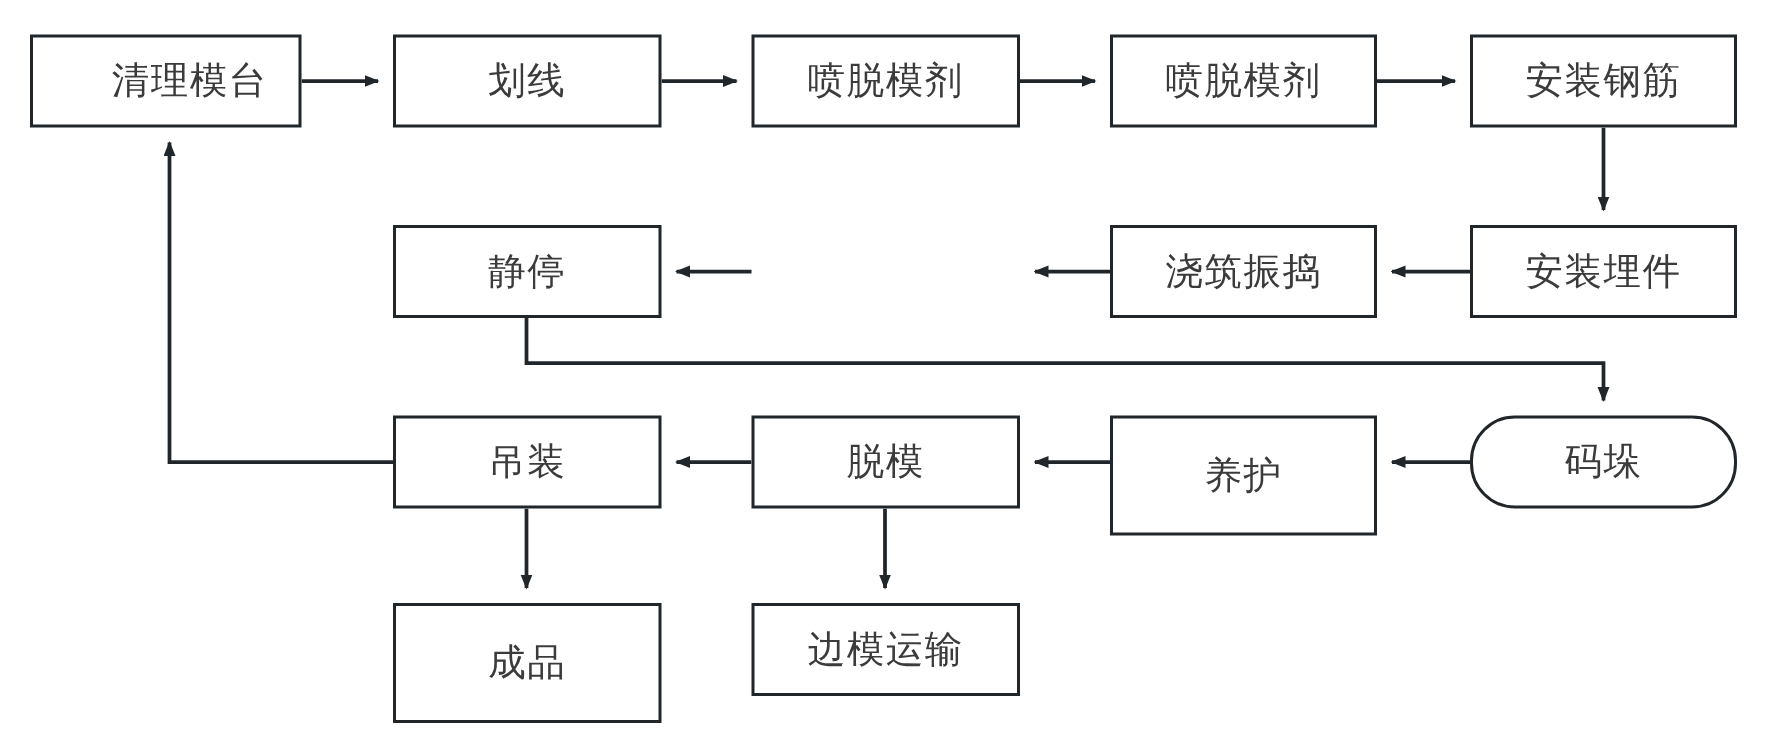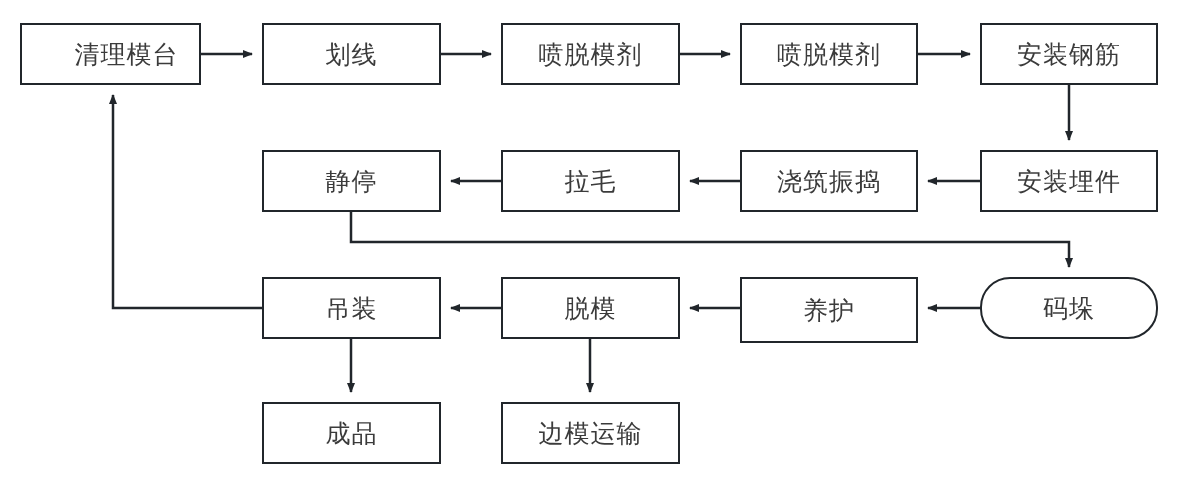--- a/index.html
+++ b/index.html
@@ -98,40 +98,37 @@
   <div class="node" style="left:980px;top:23px;width:178px;height:62px;">
     <span class="node-label">安装钢筋</span>
   </div>
 
   <div class="node" style="left:980px;top:150px;width:178px;height:62px;justify-content:center;">
     <span class="node-label">安装埋件</span>
   </div>
   <div class="node" style="left:740px;top:150px;width:178px;height:62px;">
     <span class="node-label">浇筑振捣</span>
   </div>
-  <div class="node" style="left:501px;top:150px;width:179px;height:62px;">
-    <span class="node-label">拉毛</span>
-  </div>
   <div class="node" style="left:262px;top:150px;width:179px;height:62px;">
     <span class="node-label">静停</span>
   </div>
 
   <div class="node" style="left:980px;top:277px;width:178px;height:62px;border-radius:30px;">
     <span class="node-label">码垛</span>
   </div>
-  <div class="node" style="left:740px;top:277px;width:178px;height:66px;">
+  <div class="node" style="left:740px;top:277px;width:178px;height:80px;">
     <span class="node-label">养护</span>
   </div>
   <div class="node" style="left:501px;top:277px;width:179px;height:62px;">
     <span class="node-label">脱模</span>
   </div>
   <div class="node" style="left:262px;top:277px;width:179px;height:62px;">
     <span class="node-label">吊装</span>
   </div>
 
-  <div class="node" style="left:262px;top:402px;width:179px;height:62px;">
+  <div class="node" style="left:262px;top:402px;width:179px;height:80px;">
     <span class="node-label">成品</span>
   </div>
   <div class="node" style="left:501px;top:402px;width:179px;height:62px;">
     <span class="node-label">边模运输</span>
   </div>
 
 </div>
 
 </body></html>

